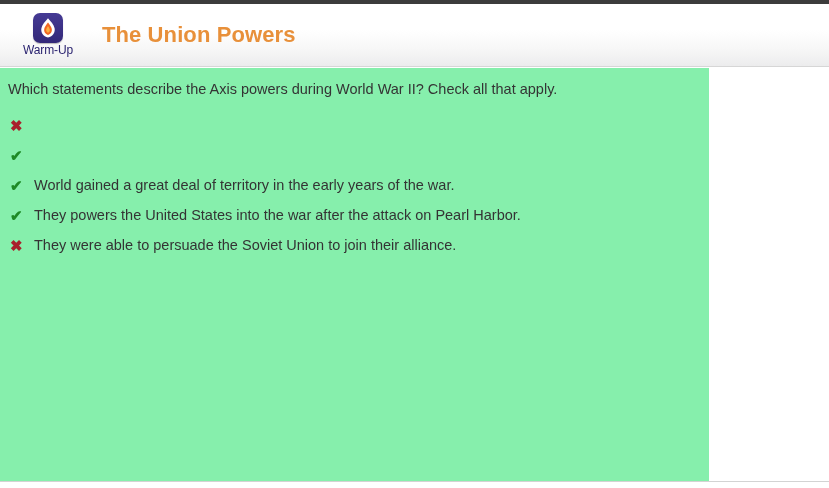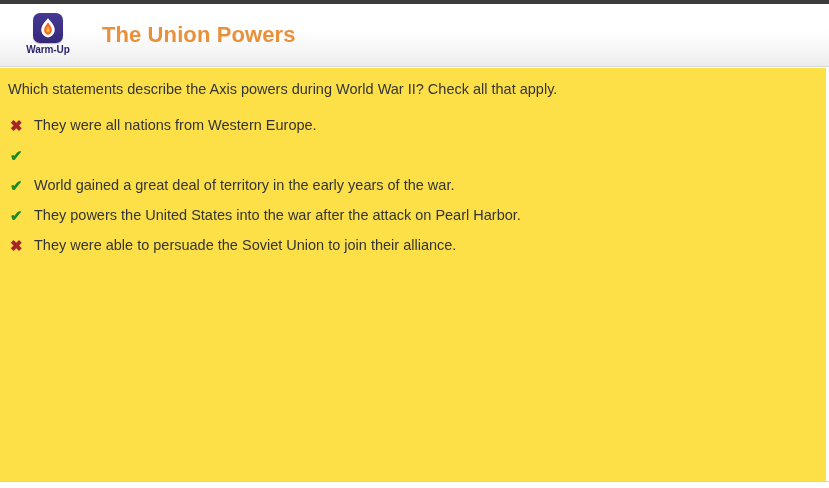--- a/index.html
+++ b/index.html
@@ -59,45 +59,45 @@
     display: flex;
     align-items: center;
     justify-content: center;
     box-shadow: 0 1px 1px rgba(0,0,0,0.25);
   }
 
   .brand-tile svg { display: block; }
 
   .brand-caption {
     margin-top: 2px;
-    font-size: 10px;
-    font-weight: bold;
+    font-size: 12px;
+    font-weight: normal;
     color: #2b2470;
     letter-spacing: -0.1px;
     line-height: 10px;
     white-space: nowrap;
   }
 
   .header-title {
     margin-left: 20px;
     font-size: 22px;
     font-weight: bold;
     color: #e8903a;
     letter-spacing: 0.1px;
     white-space: nowrap;
   }
 
   
   .content {
     position: absolute;
     top: 68px;
     left: 0;
-    width: 826px;
+    width: 709px;
     height: 413px;
-    background: #fde047;
+    background: #86efac;
   }
 
   .prompt {
     position: absolute;
     top: 12px;
     left: 8px;
     font-size: 14.5px;
     color: #343434;
     line-height: 18px;
     white-space: nowrap;
@@ -181,21 +181,20 @@
 </div>
 
 <div class="content">
 
   <div class="prompt">Which statements describe the Axis powers during World War II? Check all that apply.</div>
 
   <ul class="answer-list">
 
     <li class="answer-item">
       <span class="mark incorrect">✖</span>
-      <span class="answer-text">They were all nations from Western Europe.</span>
     </li>
 
     <li class="answer-item">
       <span class="mark correct">✔</span>
     </li>
 
     <li class="answer-item">
       <span class="mark correct">✔</span>
       <span class="answer-text">World gained a great deal of territory in the early years of the war.</span>
     </li>

